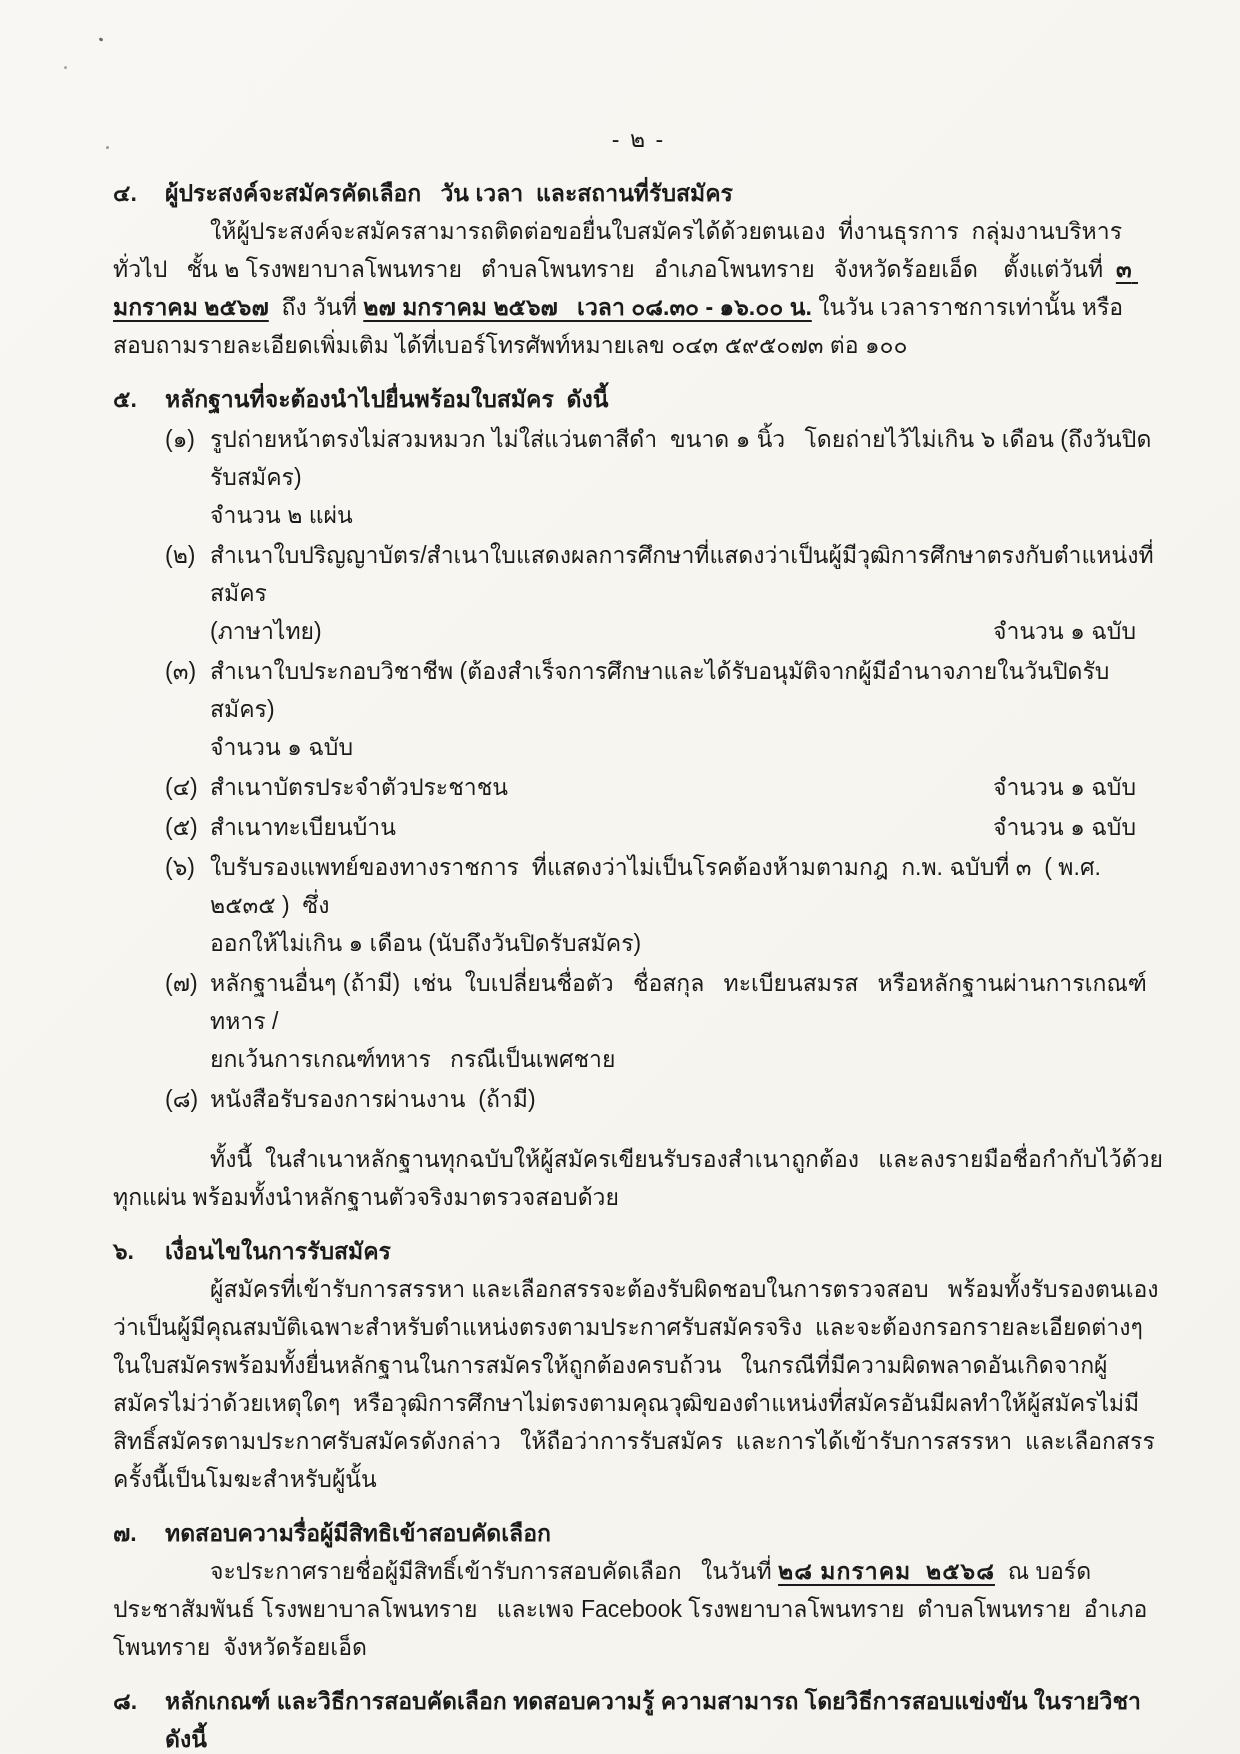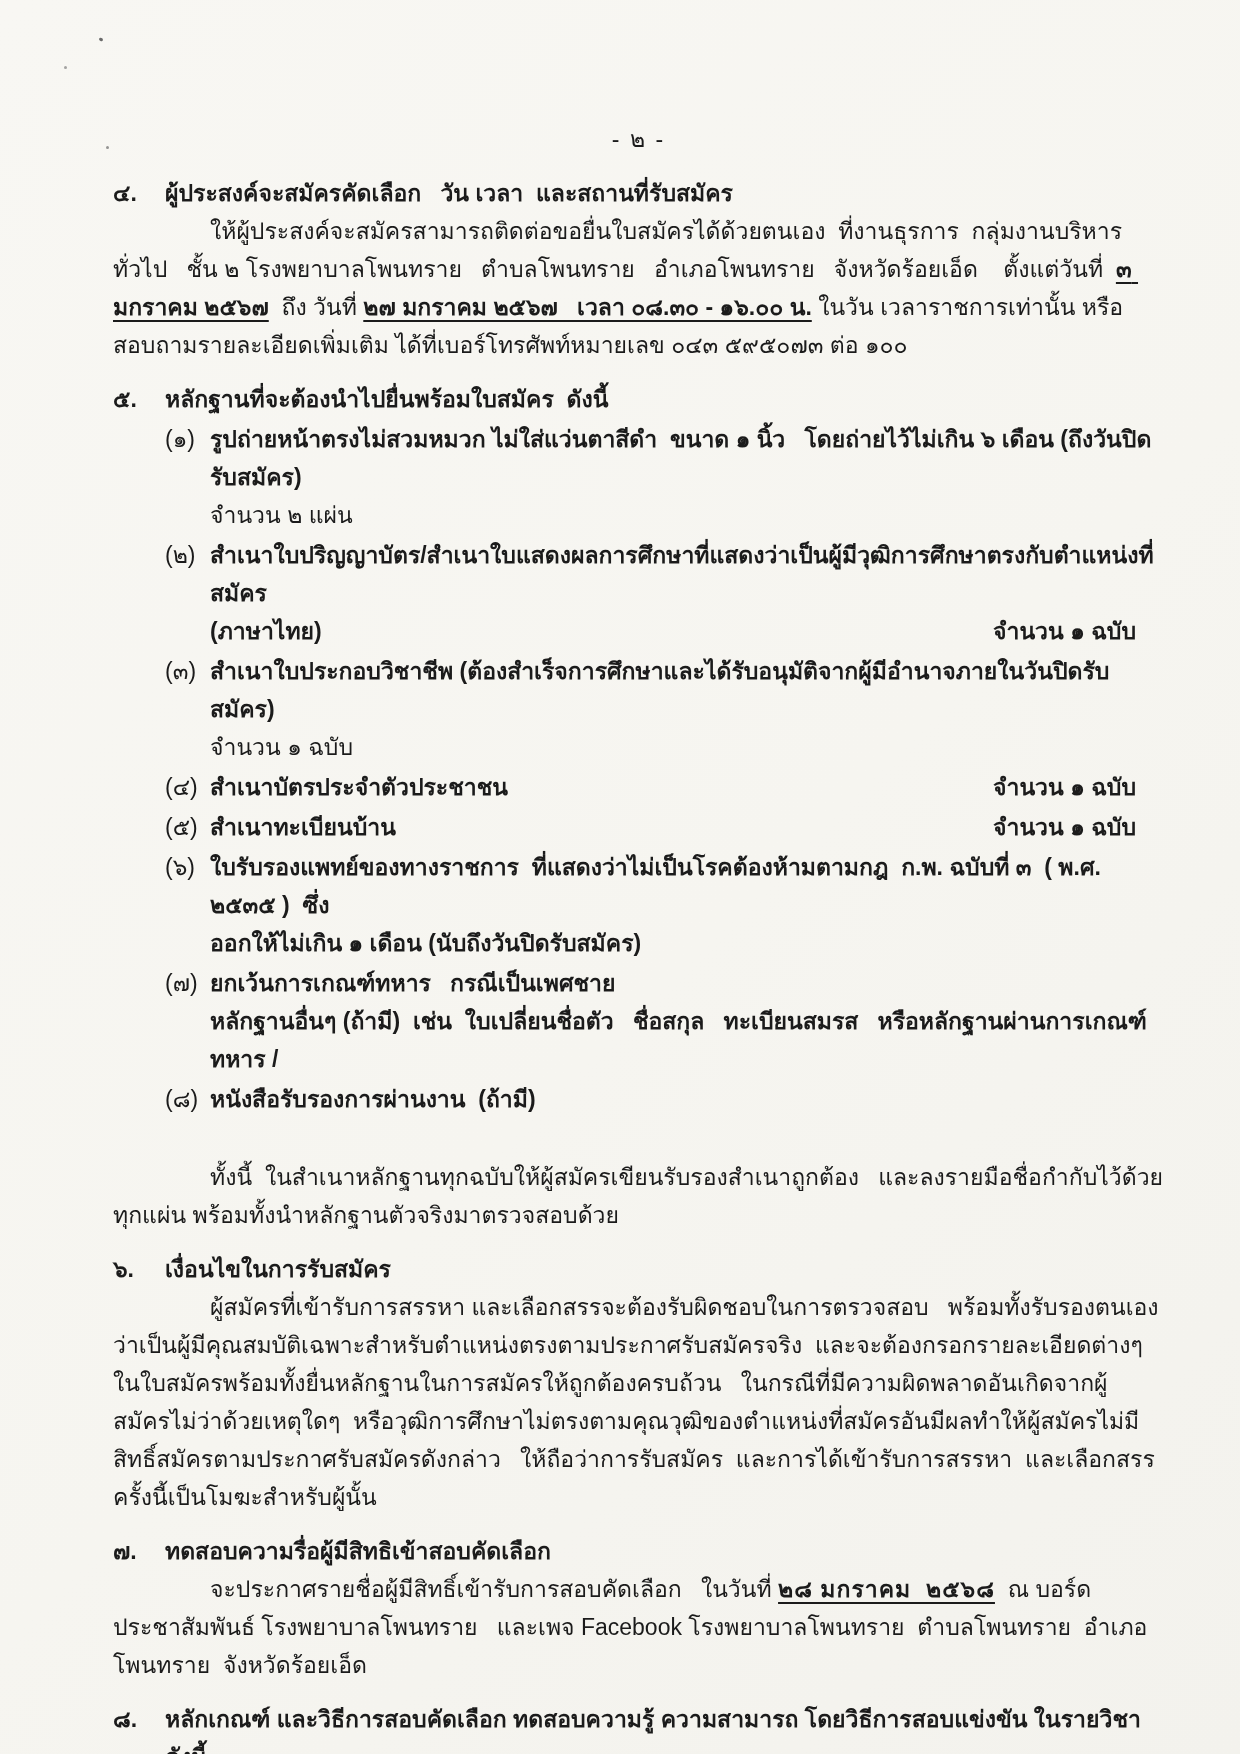--- a/index.html
+++ b/index.html
@@ -32,26 +32,26 @@
   .htitle{flex:1;}
   .hsuffix{font-weight:bold;}
   .para{margin:0;text-indent:97px;}
   .bu{font-weight:bold;text-decoration:underline;text-underline-offset:5px;}
   .bu7{font-weight:bold;text-decoration:underline;text-underline-offset:5px;letter-spacing:1px;}
 
   .items{margin-top:2px;}
   .item{display:flex;margin-top:2px;}
   .inum{width:45px;flex:0 0 45px;margin-left:52px;}
   .ibody{flex:1;}
-  .iline{display:block;font-weight:bold;}
+  .iline{display:block;}
   .split{display:flex;justify-content:space-between;}
   .qtyline{text-align:left;}
   .qty{padding-right:28px;white-space:pre-wrap;}
 
-  .closing{margin-top:40px;}
+  .closing{margin-top:22px;}
 </style>
 </head>
 <body>
 
 <div class="page">
   <div class="speck s1"></div>
   <div class="speck s2"></div>
   <div class="speck s3"></div>
 
   <div class="content">
@@ -125,22 +125,22 @@
           <span class="inum t">(๖)</span>
           <div class="ibody">
             <div class="iline t">ใบรับรองแพทย์ของทางราชการ  ที่แสดงว่าไม่เป็นโรคต้องห้ามตามกฎ  ก.พ. ฉบับที่ ๓  ( พ.ศ. ๒๕๓๕ )  ซึ่ง</div>
             <div class="iline t">ออกให้ไม่เกิน ๑ เดือน (นับถึงวันปิดรับสมัคร)</div>
           </div>
         </div>
 
         <div class="item">
           <span class="inum t">(๗)</span>
           <div class="ibody">
+            <div class="iline t">หลักฐานอื่นๆ (ถ้ามี)  เช่น  ใบเปลี่ยนชื่อตัว   ชื่อสกุล   ทะเบียนสมรส   หรือหลักฐานผ่านการเกณฑ์ทหาร /</div>
             <div class="iline t">ยกเว้นการเกณฑ์ทหาร   กรณีเป็นเพศชาย</div>
-            <div class="iline t">หลักฐานอื่นๆ (ถ้ามี)  เช่น  ใบเปลี่ยนชื่อตัว   ชื่อสกุล   ทะเบียนสมรส   หรือหลักฐานผ่านการเกณฑ์ทหาร /</div>
           </div>
         </div>
 
         <div class="item">
           <span class="inum t">(๘)</span>
           <div class="ibody">
             <div class="iline t">หนังสือรับรองการผ่านงาน  (ถ้ามี)</div>
           </div>
         </div>
 

